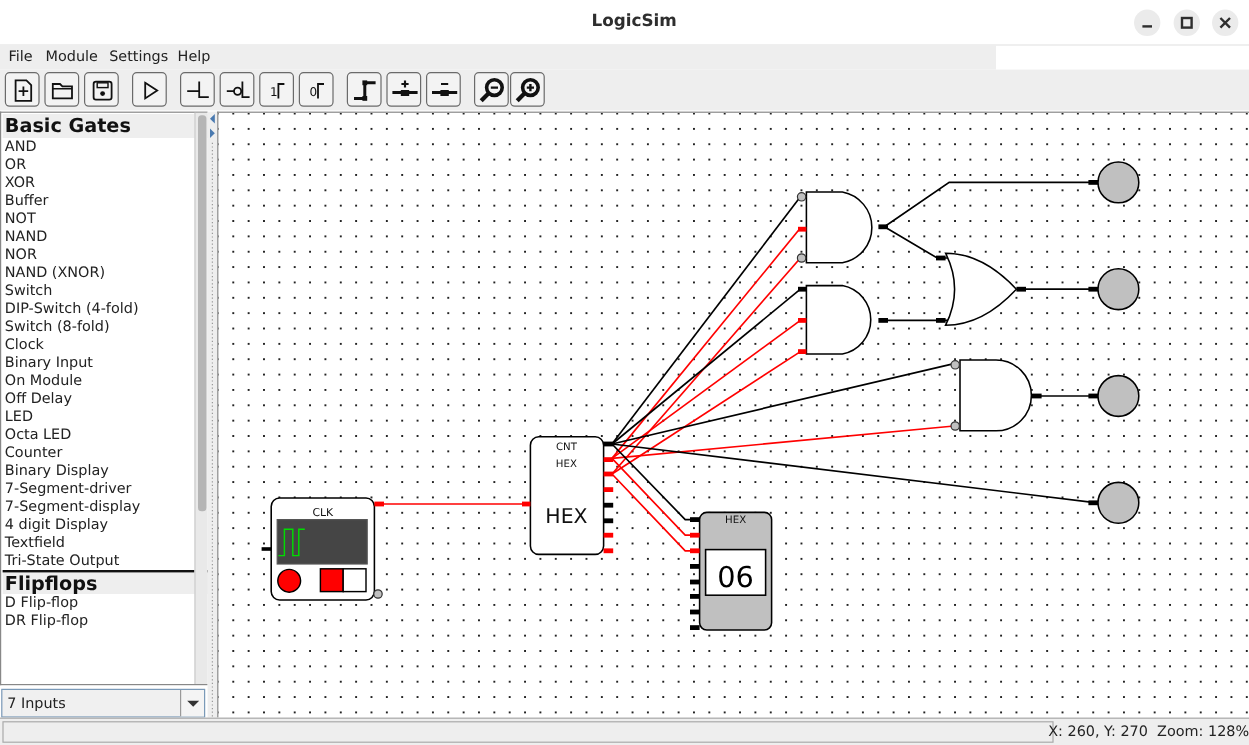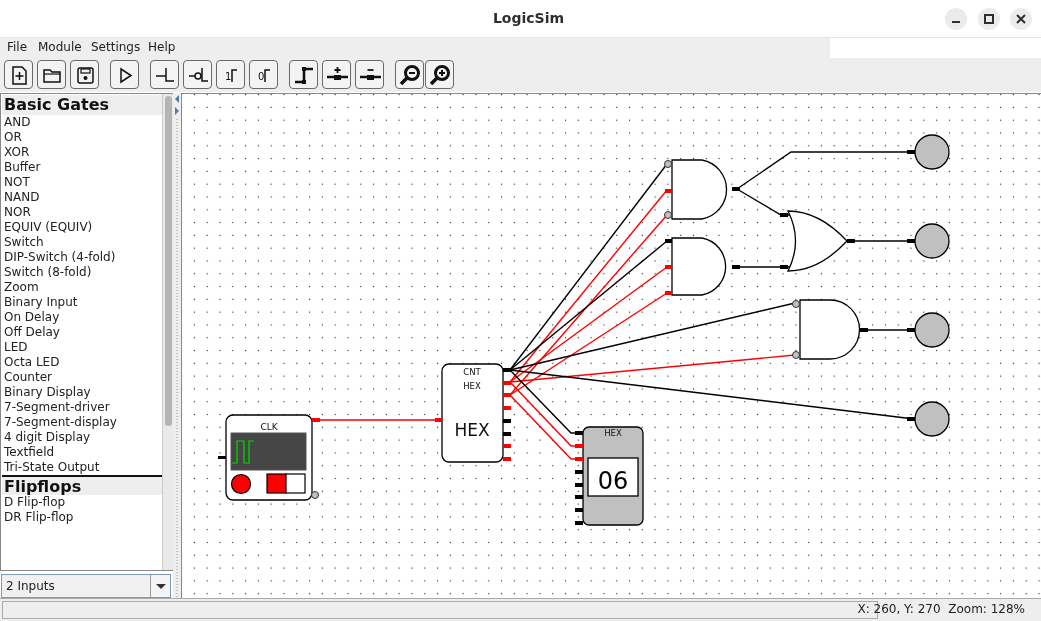--- a/index.html
+++ b/index.html
@@ -22,21 +22,21 @@
   .vthumb { position: absolute; left: 2px; top: 2px; width: 7px; height: 330px; background: #b5b5b5; border-radius: 3px; }
   .combo { position: absolute; left: 1px; top: 574px; width: 170px; height: 24px; background: #f0f0f0; border: 1px solid #7a9ab8; }
   .combo .val { position: absolute; left: 4px; top: 4px; font-size: 12px; color: #222; font-family: "DejaVu Sans", sans-serif; }
   .combo .arrow { position: absolute; right: 0; top: 0; width: 20px; height: 22px; border-left: 1px solid #999; background: #f4f4f4; }
   .splitter { position: absolute; left: 173px; top: 93px; width: 8px; height: 505px; background: #eeeeee; }
   .canvas { position: absolute; left: 181px; top: 93px; width: 860px; height: 505px; background-color: #fff; border-top: 1px solid #888; border-left: 1px solid #888;
     background-image: radial-gradient(circle, #222 0.8px, transparent 1px);
     background-size: 12.8px 12.8px; background-position: 6px 7px; }
   .statusbar { position: absolute; left: 0; top: 598px; width: 1041px; height: 23px; background: #eeeeee; border-top: 1px solid #aaa; }
   .statusbar .left { position: absolute; left: 2px; top: 2px; width: 876px; height: 18px; border: 1px solid #aaa; background: #eeeeee; }
-  .statusbar .coords { position: absolute; right: 16px; top: 3px; font-size: 12px; color: #222; font-family: "DejaVu Sans", sans-serif; text-align: center; }
+  .statusbar .coords { position: absolute; right: 0; top: 3px; font-size: 12px; color: #222; font-family: "DejaVu Sans", sans-serif; text-align: center; }
   svg text { font-family: "DejaVu Sans", sans-serif; }
 </style>
 </head>
 <body>
 
 <div class="titlebar">
   <div class="title">LogicSim</div>
   <div class="wbtn" style="left:945px">
     <svg width="22" height="22">
         <rect x="7" y="13" width="8" height="2" fill="#2e2e2e"></rect>
@@ -149,48 +149,48 @@
 <div class="sidebar">
   <div class="list">
     <div class="cat">Basic Gates</div>
     <div class="item">AND</div>
     <div class="item">OR</div>
     <div class="item">XOR</div>
     <div class="item">Buffer</div>
     <div class="item">NOT</div>
     <div class="item">NAND</div>
     <div class="item">NOR</div>
-    <div class="item">EQUIV (EQUIV)</div>
+    <div class="item">NAND (XNOR)</div>
     <div class="item">Switch</div>
     <div class="item">DIP-Switch (4-fold)</div>
     <div class="item">Switch (8-fold)</div>
-    <div class="item">Zoom</div>
+    <div class="item">Clock</div>
     <div class="item">Binary Input</div>
-    <div class="item">On Delay</div>
+    <div class="item">On Module</div>
     <div class="item">Off Delay</div>
     <div class="item">LED</div>
     <div class="item">Octa LED</div>
     <div class="item">Counter</div>
     <div class="item">Binary Display</div>
     <div class="item">7-Segment-driver</div>
     <div class="item">7-Segment-display</div>
     <div class="item">4 digit Display</div>
     <div class="item">Textfield</div>
     <div class="item">Tri-State Output</div>
     <div class="cat sep">Flipflops</div>
     <div class="item">D Flip-flop</div>
     <div class="item">DR Flip-flop</div>
   </div>
   <div class="vscroll">
     <div class="vthumb"></div>
   </div>
 </div>
 
 <div class="combo">
-  <span class="val">2 Inputs</span>
+  <span class="val">7 Inputs</span>
   <div class="arrow">
     <svg width="20" height="22">
         <path d="M5 9 L15 9 L10 14 Z" fill="#333"></path>
       </svg>
   </div>
 </div>
 
 <div class="splitter">
   <svg width="8" height="505">
     <path d="M6 2 L2 6 L6 10 Z" fill="#4a7ab0"></path>

